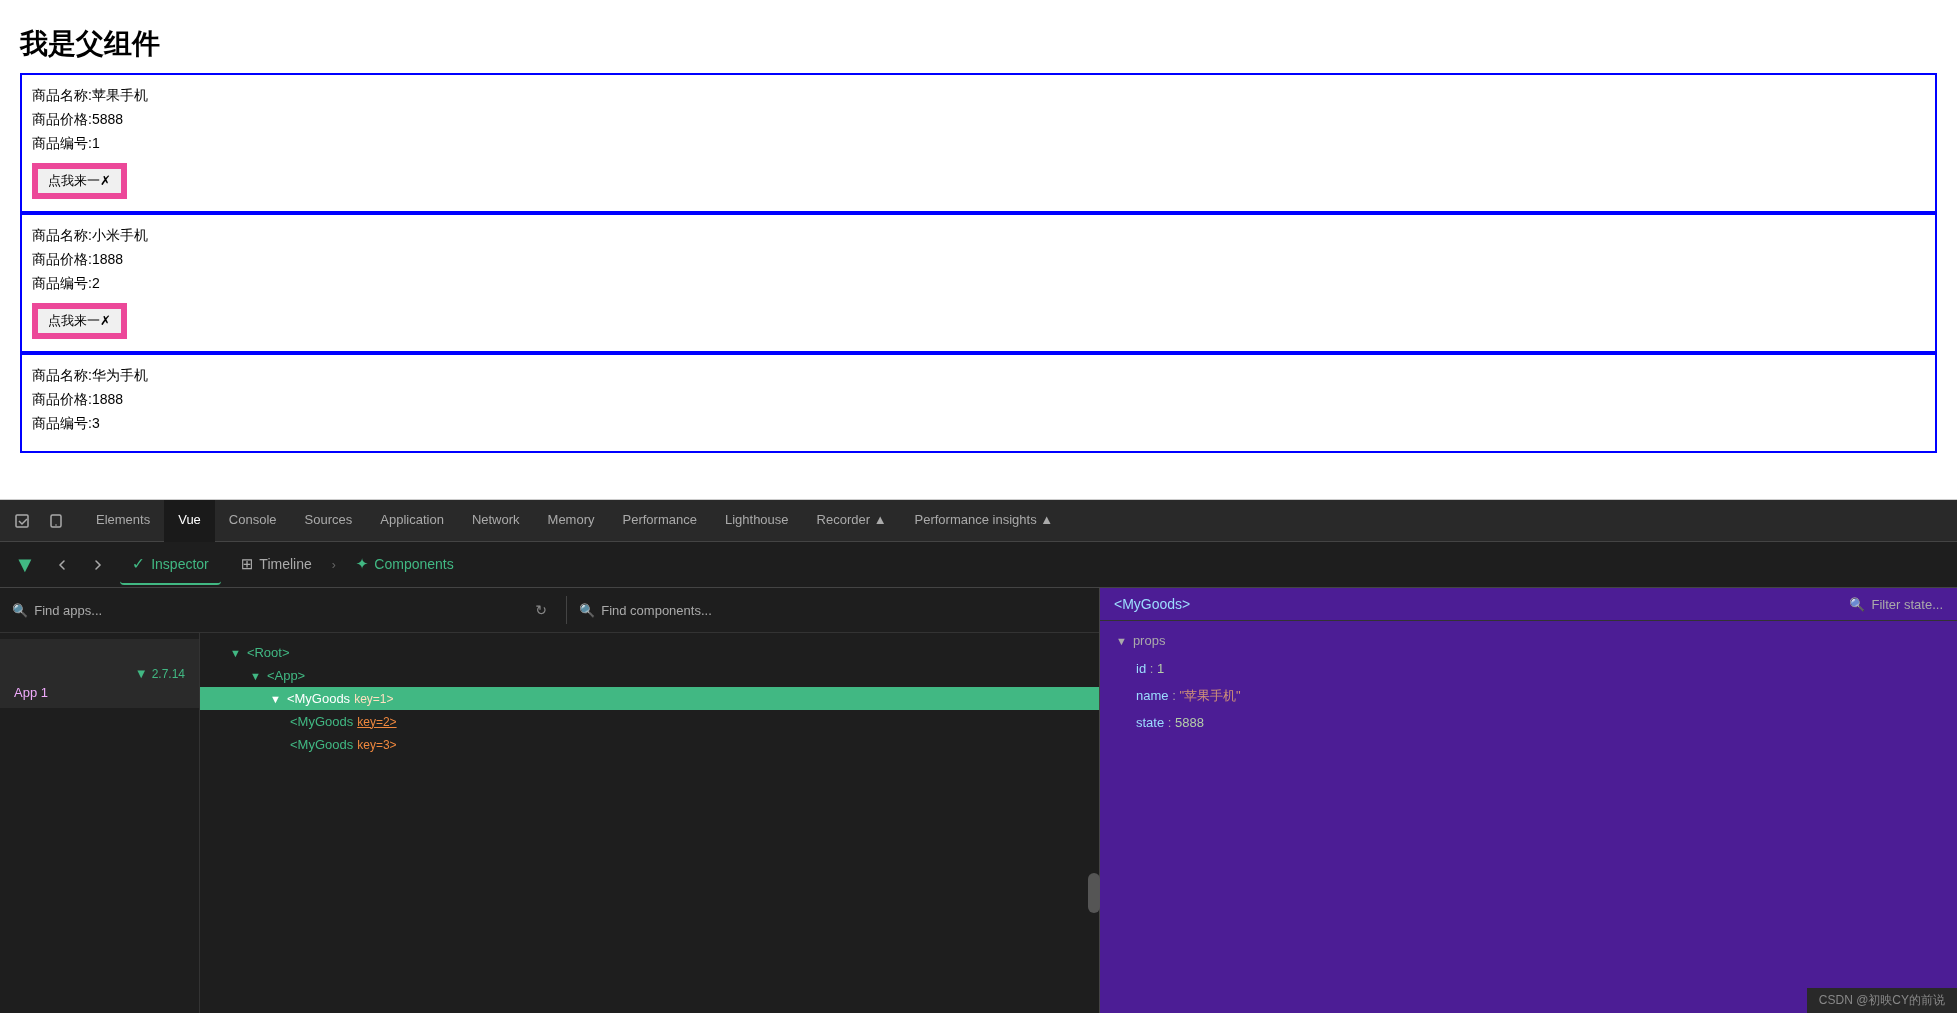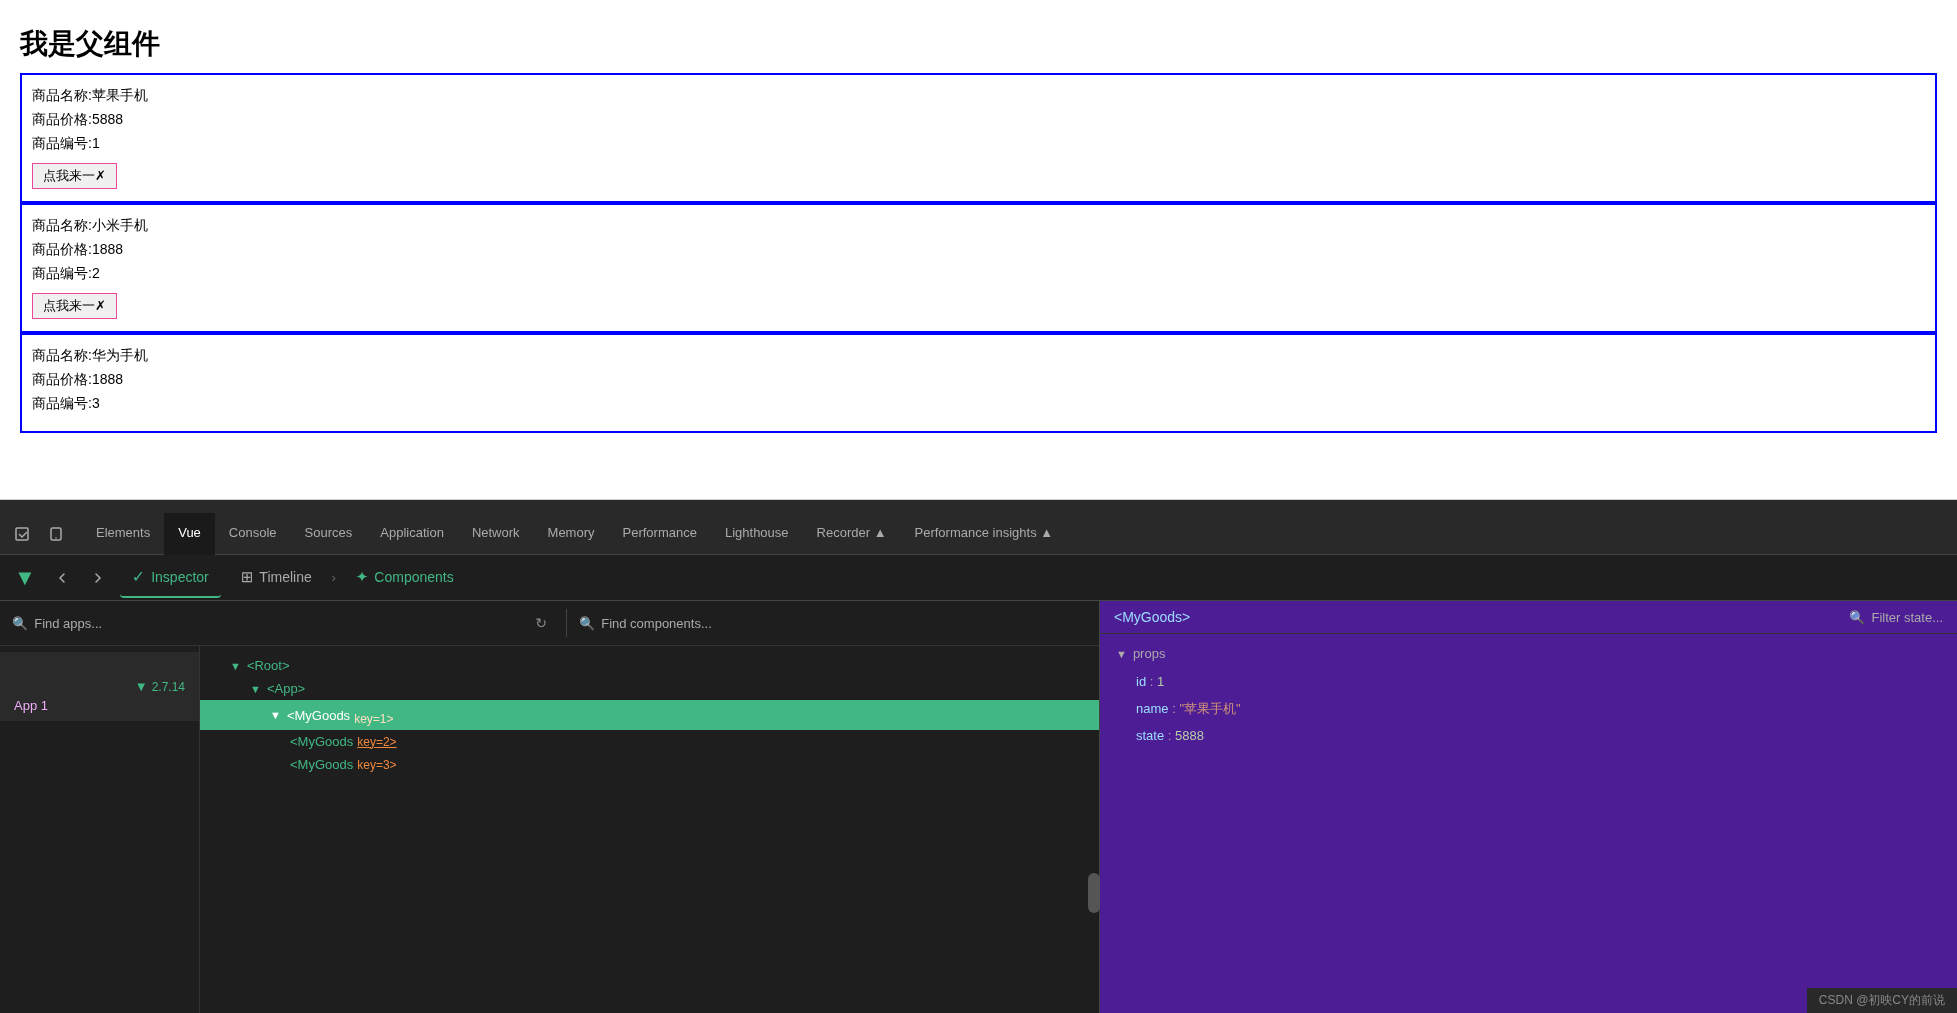--- a/index.html
+++ b/index.html
@@ -24,21 +24,21 @@
       padding: 12px 10px;
       margin-bottom: 0;
     }
 
     .goods-item p {
       font-size: 14px;
       margin-bottom: 6px;
     }
 
     .btn-click {
-      border: 1px solid #ec4899;
+      border: 6px solid #ec4899;
       background: #f0f0f0;
       padding: 3px 10px;
       cursor: pointer;
       font-size: 13px;
       margin-top: 4px;
     }
 
     
     .devtools {
       position: absolute;
@@ -53,21 +53,20 @@
 
     
     .devtools-tabs {
       display: flex;
       align-items: center;
       background: #292929;
       height: 42px;
       border-bottom: 1px solid #444;
       padding: 0 8px;
       flex-shrink: 0;
-      margin-top: 13px;
     }
 
     .devtools-tab {
       color: #aaa;
       padding: 0 14px;
       height: 42px;
       display: flex;
       align-items: center;
       cursor: pointer;
       font-size: 13px;
@@ -258,21 +257,21 @@
     .tree-arrow.selected { color: #fff; }
 
     .component-name { color: #9cdcfe; }
     .component-name.selected { color: #fff; }
     .component-name.green { color: #41b883; }
 
     .key-badge {
       color: #f0883e;
       font-size: 12px;
     }
-    .key-badge.selected { color: #ffe0c0; margin-top: 8px; }
+    .key-badge.selected { color: #ffe0c0; }
 
     .indent-1 { padding-left: 30px; }
     .indent-2 { padding-left: 50px; }
     .indent-3 { padding-left: 70px; }
     .indent-4 { padding-left: 90px; }
 
     
     .vue-right {
       flex: 1;
       display: flex;

